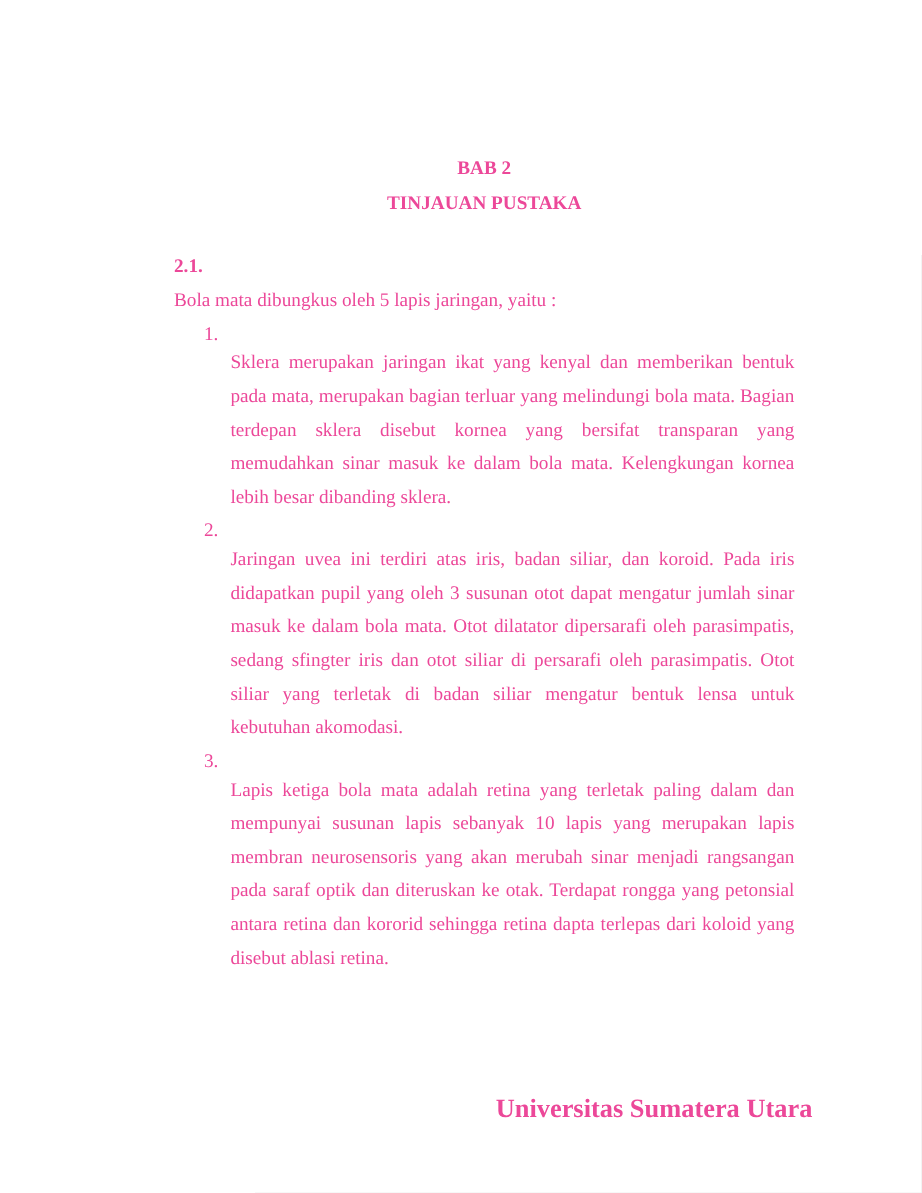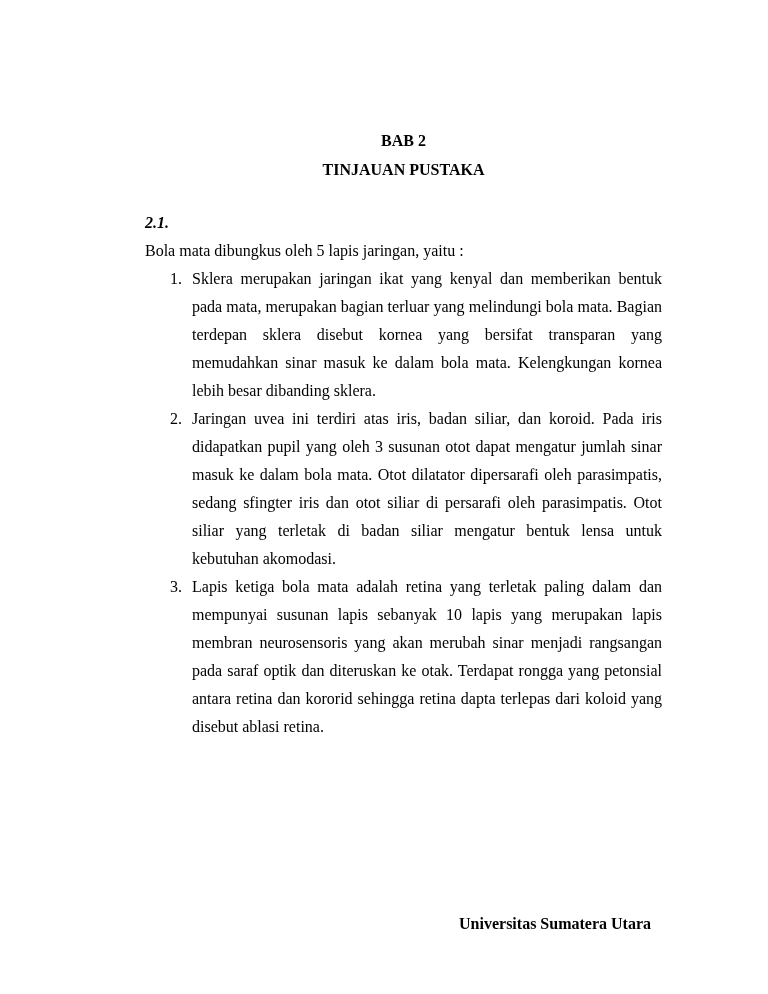--- a/index.html
+++ b/index.html
@@ -8,21 +8,21 @@
     background: #e9e9e9;
   }
   .page {
     position: relative;
     width: 768px;
     height: 994px;
     margin: 0 auto;
     background: #ffffff;
     font-family: "Liberation Serif", "DejaVu Serif", serif;
     font-size: 16px;
-    color: #000000;
+    color: #ec4899;
     overflow: hidden;
   }
   .content {
     position: absolute;
     left: 145px;
     top: 126px;
     width: 517px;
   }
   .title-block {
     text-align: center;
@@ -31,21 +31,20 @@
   }
   .section-heading {
     display: flex;
     margin-top: 24px;
     font-weight: bold;
     line-height: 29px;
   }
   .section-number {
     width: 47px;
     flex-shrink: 0;
-    font-style: italic;
   }
   .body-text {
     text-align: justify;
     line-height: 28px;
   }
   p.para {
     margin: 0;
   }
   .intro-para {
     text-indent: 47px;
@@ -58,27 +57,28 @@
     padding-left: 25px;
   }
   .list-number {
     width: 22px;
     flex-shrink: 0;
     line-height: 28px;
   }
   .list-body {
     flex: 1;
     min-width: 0;
+    margin-top: 24px;
   }
   .footer {
     position: absolute;
     top: 914px;
-    right: 117px;
+    right: 91px;
     font-weight: bold;
-    font-size: 16px;
+    font-size: 22px;
     line-height: 20px;
   }
 </style>
 </head>
 <body>
 
 <div class="page">
   <div class="content">
 
     <div class="title-block">

